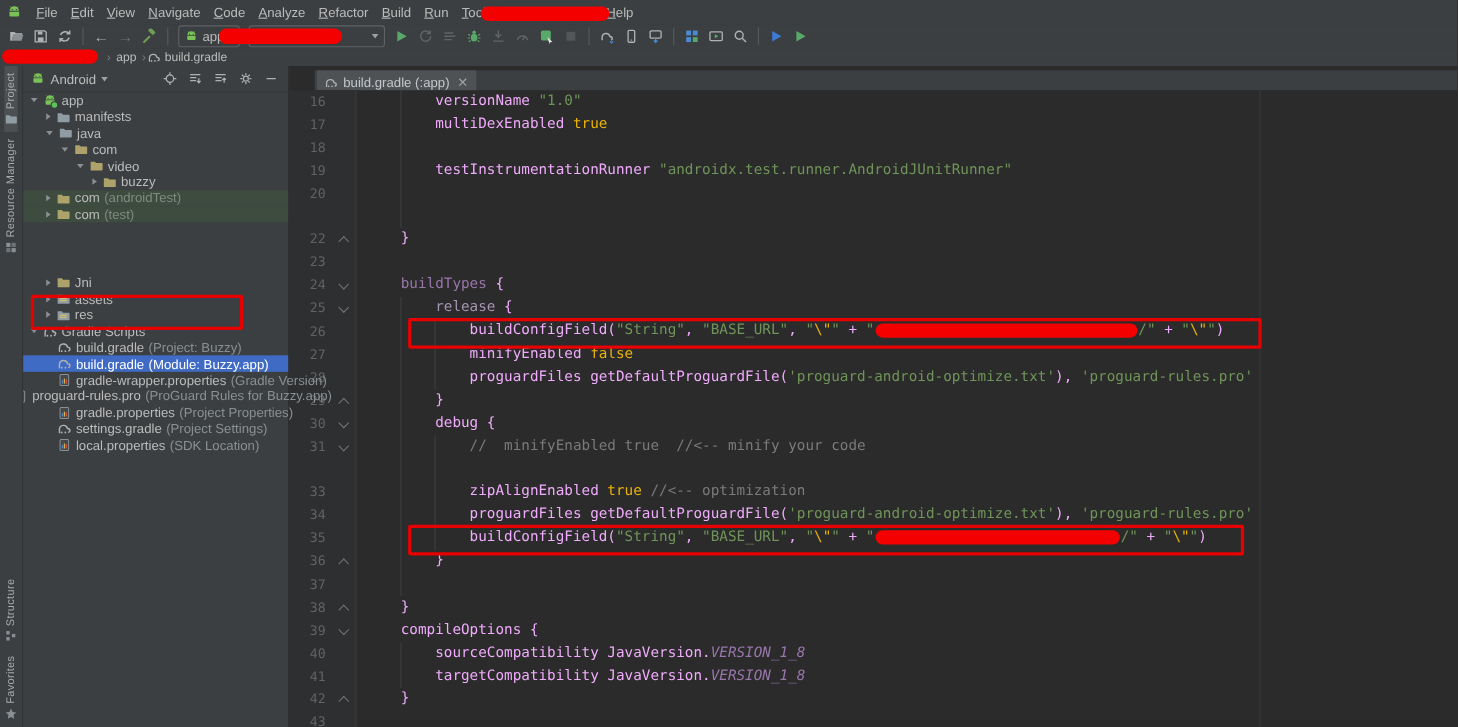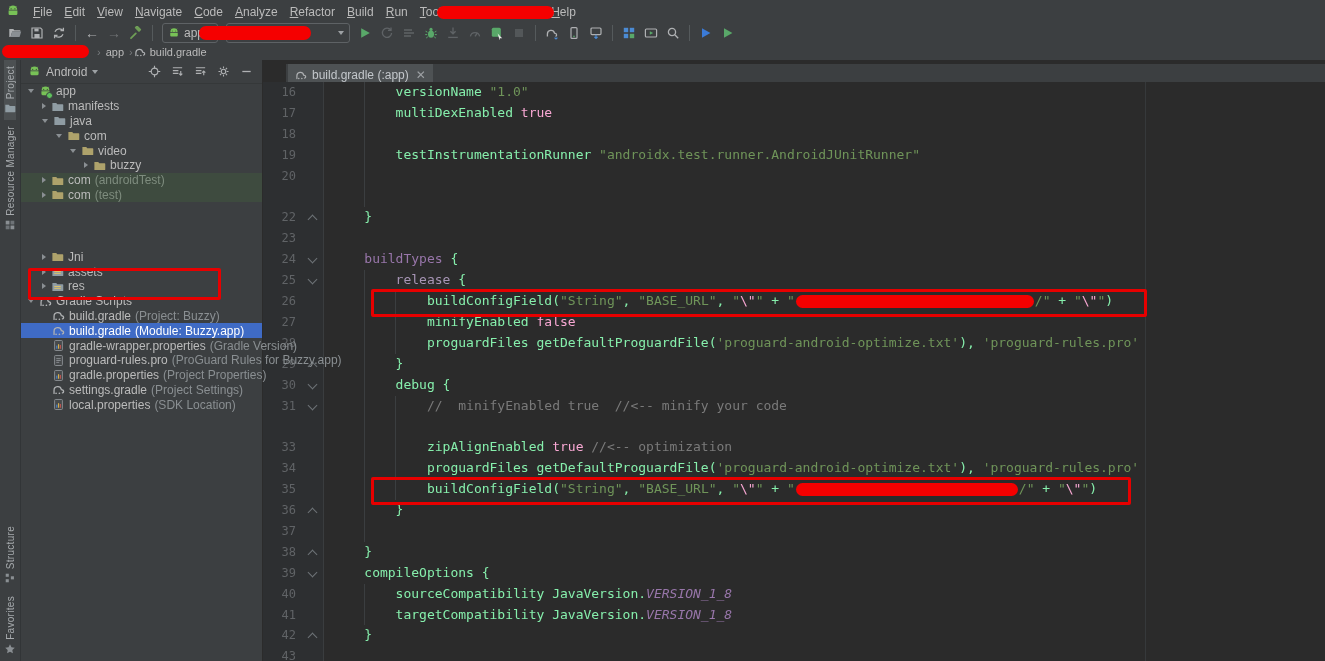--- a/index.html
+++ b/index.html
@@ -66,21 +66,21 @@
   .gutterbg{position:absolute;left:0;top:0;width:61px;height:100%;background:#2D2F31;border-right:1px solid #3A3D3F;}
   .marginline{position:absolute;left:883px;top:0;width:1px;height:100%;background:#36393B;}
   .iguide{position:absolute;width:1px;background:#3B3E40;}
   .code-line{position:absolute;left:0;width:100%;height:20.9px;font-family:"DejaVu Sans Mono","Liberation Mono",monospace;
              font-size:13px;line-height:20.9px;}
   .code-line .ln{position:absolute;left:4px;width:30px;text-align:right;color:#606366;font-size:12px;}
   .code-line .fold{position:absolute;left:47px;top:7px;width:6px;height:6px;border:1px solid #6E7377;border-top:none;border-left:none;}
   .fold.fd{transform:rotate(45deg);top:6px;}
   .fold.fu{transform:rotate(-135deg);top:9px;}
   .code-text{position:absolute;left:71px;white-space:pre;}
-  .t-d{color:#86efac}.t-s{color:#6F9459}.t-k{color:#f9a8d4}.t-c{color:#7A7A7A}
+  .t-d{color:#f0abfc}.t-s{color:#6F9459}.t-k{color:#eab308}.t-c{color:#7A7A7A}
   .t-p{color:#9876AA}.t-q{color:#A795B5}.t-i{color:#9876AA;font-style:italic}
   .tok-r{display:inline-block;height:13px;background:#F50000;border-radius:7px;vertical-align:middle;margin:0 1px;}
   
   .ann{position:absolute;pointer-events:none;z-index:20;}
   .ann.box{border:3px solid #E70000;border-radius:2px;}
   .ann.blob{background:#F50000;border-radius:7px;}
   #ann-menu{left:437px;top:6px;width:117px;height:13px;}
   #ann-device{left:199px;top:26px;width:112px;height:14px;}
   #ann-crumb{left:2px;top:45px;width:87px;height:13px;}
   #ann-tree{left:28px;top:268px;width:187px;height:26px;}
@@ -588,21 +588,21 @@
                 <rect x="2.8" y="1.6" width="8.4" height="10.8" rx="1" fill="#46494B" stroke="#8A8F93" stroke-width="1"></rect>
                 <rect x="4.6" y="7.1" width="1.2" height="3.4" fill="#4B8BD4"></rect>
                 <rect x="6.5" y="5.6" width="1.2" height="4.9" fill="#D8B24A"></rect>
                 <rect x="8.4" y="6.4" width="1.2" height="4.1" fill="#C75450"></rect>
               </svg>
             </span>
           </span>
           <span class="lbl">gradle-wrapper.properties</span>
           <span class="detail">(Gradle Version)</span>
         </div>
-        <div class="trow" style="padding-left: 22px;">
+        <div class="trow" style="padding-left: 22px; justify-content: center;">
           <span class="chev none"></span>
           <span class="ticon">
             <span>
               <svg width="13" height="13" viewBox="0 0 14 14">
                 <rect x="2.8" y="1.6" width="8.4" height="10.8" rx="1" fill="#46494B" stroke="#8A8F93" stroke-width="1"></rect>
                 <path d="M4.6 5h4.8M4.6 7h4.8M4.6 9h3.2" stroke="#8A8F93" stroke-width="1"></path>
               </svg>
             </span>
           </span>
           <span class="lbl">proguard-rules.pro</span>

